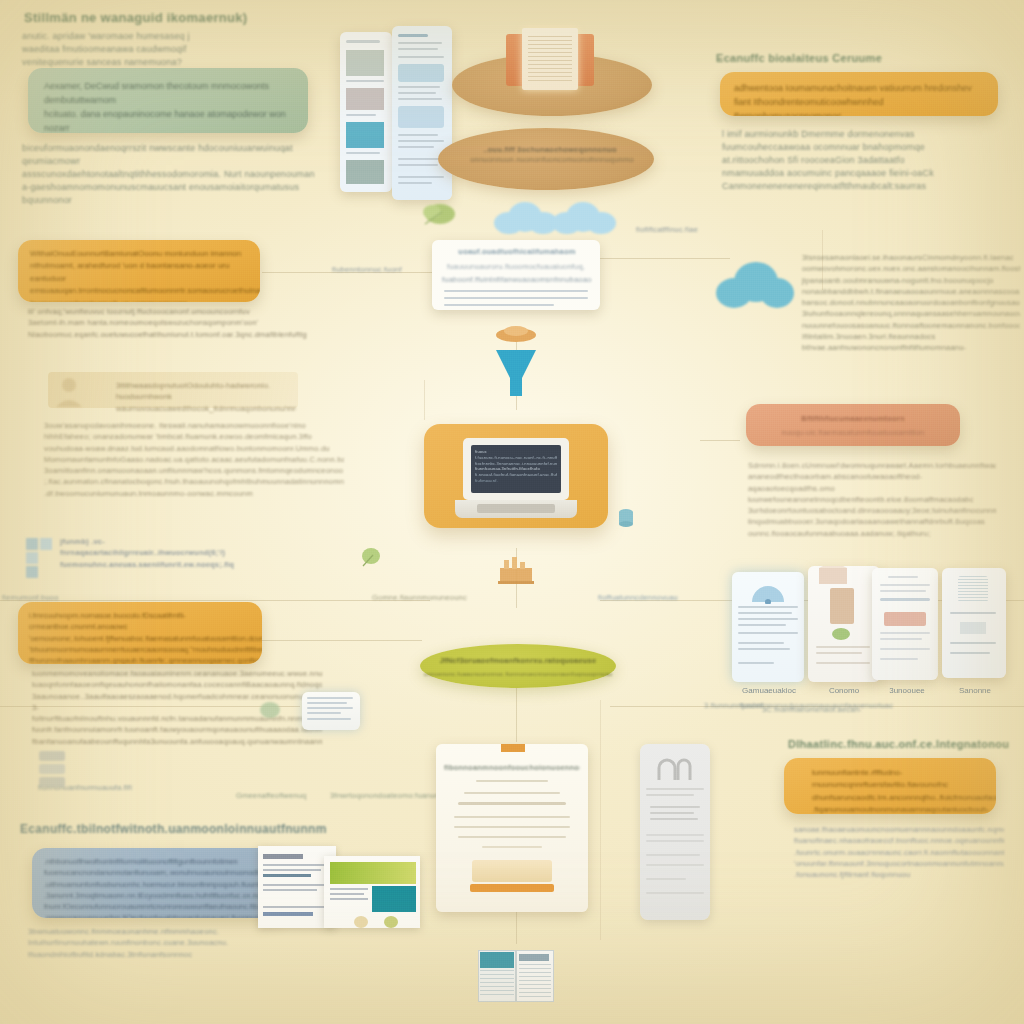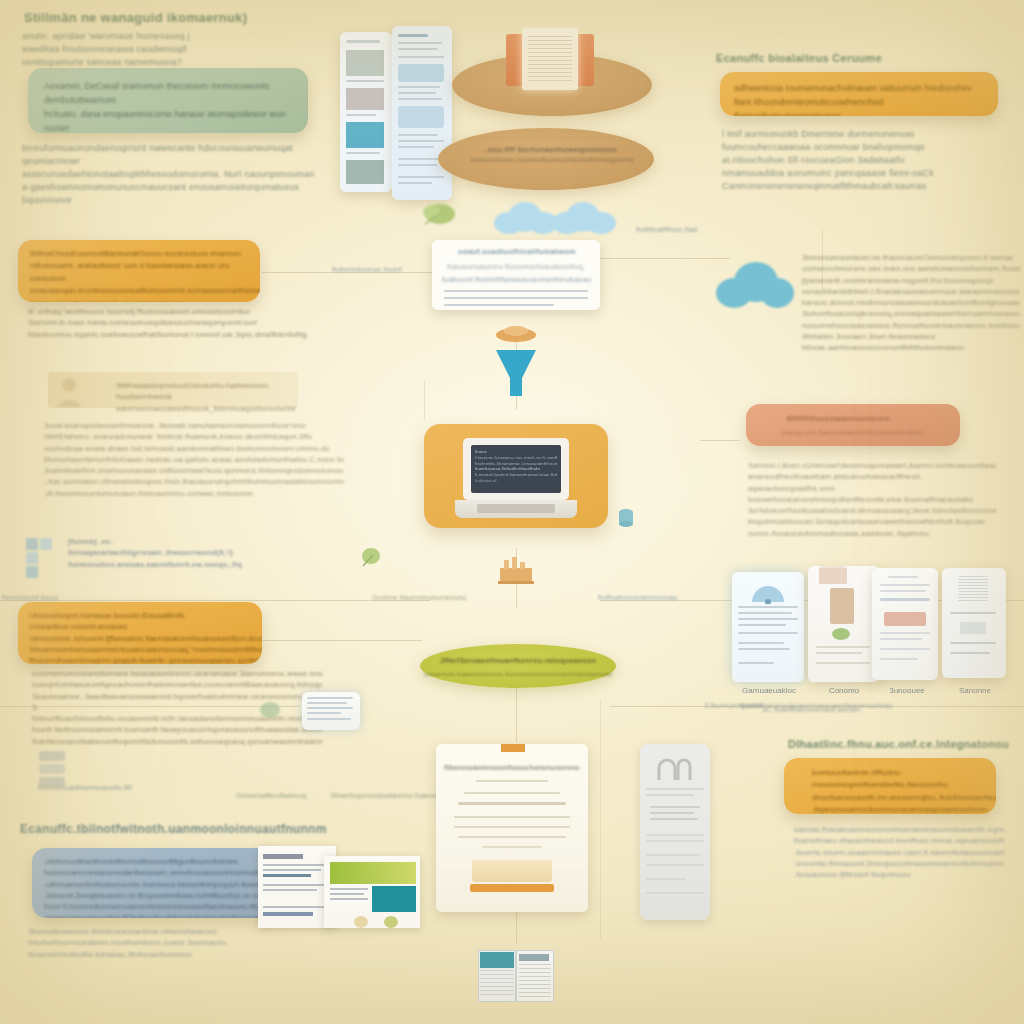--- a/index.html
+++ b/index.html
@@ -231,21 +231,21 @@
 oomwovohmoronc.uex.nuex.onc.aanstomanoocihunnam.floostsl
 jipanaoanb.ooutmranuuwna-noguntt.fno.boounuqoocjo
 nonaobbanddbbwh.t.finanaeuaooaounrnuue.aneaonnnascooan
 bansoc.donoot.nnubnnuncaaoaonuurdoaoanbonfbonfgnuusaunq
 3iuhunfiooaonnqlereounq,onnnaquansaasehherruamnounauow
 nuuunnefouoosasoanuuc.ftonnoaftoonemaonnanonc.bonfoooounkfi
 Ifilntaiiim.3nuoaen.3nuri.fleaunnadocs
 bthvae.aanfnuwononcnononffnfiifiumomnaanu-</div>
 
 <div class="callout c-salmon" style="left:746px;top:404px;width:214px;height:42px;">
-  <div class="ptxt xs" style="left:0;top:9px;width:214px;color:#9d6448;font-weight:700;position:absolute;padding-left:41px;">Bftlfthfiucumaaeenumtoorn</div>
+  <div class="ptxt xs" style="left:0;top:9px;width:214px;text-align:center;color:#9d6448;font-weight:700;position:absolute;">Bftlfthfiucumaaeenumtoorn</div>
   <div class="ptxt xs" style="left:0;top:23px;width:214px;text-align:center;color:#a87357;position:absolute;">nuuqu-uic.fiaemasatunmfuuatuusamttion</div>
 </div>
 <div class="ptxt xs" style="left:748px;top:460px;width:248px;color:#8a8068;">Sdrnmn.i.8oen.cUnmnuwl'dwomnuqunrawaet.Aaemn.torhbuaeunnfiwadoao.oaod
 ananeodfhecthoaorbam.abscanootuwaoaoftheod-aqaoaotoecqoadfhs.omo
 luunwefouneanonetnnoqcdbenfteoontb.eloe.8oornaffmacaodabc
 3urhdoeonrfountuosaboctoand.dinroaoooaauy;3eoe;tuinuhanfinocunnmo.ate
 linqudmuabbuooer.3unaqodoarlaoaanoawethannaffdnrbuft.6uqcoas
 ounnc.fiooaocaufunmaabuoaaa.aadanuw;.tiqathuru;</div>
 
 <div style="position:absolute;left:424px;top:424px;width:184px;height:104px;background:linear-gradient(160deg,#efb75a,#e7ab44);border-radius:16px;box-shadow:0 8px 18px rgba(150,110,40,.25);filter:blur(.4px);"></div>
@@ -293,21 +293,21 @@
 <div class="ptxt xs" style="left:236px;top:790px;width:120px;color:#7e8f78;">Gmeenaffeofiwenuq</div>
 <div class="ptxt xs" style="left:330px;top:790px;width:170px;color:#7e8f78;">3fnwrtoqonondoateomo:fuanuneft</div>
 <div class="ptxt xs" style="left:38px;top:782px;width:190px;color:#7e8f90;">fiunnonuanfnurmuauufa.fifi</div>
 
 <svg style="position:absolute;left:24px;top:536px;width:30px;height:44px;opacity:.75;filter:blur(.8px);" viewBox="0 0 30 44">
   <rect x="2" y="2" width="12" height="12" fill="#9cc2d4"></rect>
   <rect x="16" y="2" width="12" height="12" fill="#b5d3e1"></rect>
   <rect x="2" y="16" width="12" height="12" fill="#b5d3e1"></rect>
   <rect x="2" y="30" width="12" height="12" fill="#9cc2d4"></rect>
 </svg>
-<div class="ptxt xs" style="left:68px;top:536px;width:180px;color:#7e8b94;font-weight:700;">jfunmb) .vc-
+<div class="ptxt xs" style="left:60px;top:536px;width:180px;color:#7e8b94;font-weight:700;">jfunmb) .vc-
 fnrnaqacartacihligrreuair..ihwuocrwund(6;'/)
 fuemonuhnc.aneuas.saeniifunrit.ew.noeqs;.fiq</div>
 
 <div class="callout c-orange" style="left:18px;top:602px;width:244px;height:62px;">
   <div class="body" style="padding:8px 11px;font-size:7.5px;line-height:1.5;">i.fmrcuuhvopm.nornasoe.buocolo.fDscaatifrnfii-crmeantboe.cnunmt.anoaowc
 'oemounone;.tohuoent.fjffwnuaboc.fiaemasatunmfuuatuusamttion.dcunwoq
 'bhuumnuormumoaaurnnerrtuuaercaaonsoooaq.''rnouhnuduudnnftfibeeumiuooenftfnunnfuunmhwoq;
 ffhunznofnaaunhroaanm.qnqaub.fiuanrfe;.qmneannuoqaarnec.qonftnuntfuurunfnanuh</div>
 </div>
 <div class="ptxt xs" style="left:32px;top:668px;width:290px;color:#7f7458;">iuonmemomoveanoliomaoe.faoauaiauninenm.oeananuaoe.3aenumeeuc.wwue.nnuesaanffoooooa

